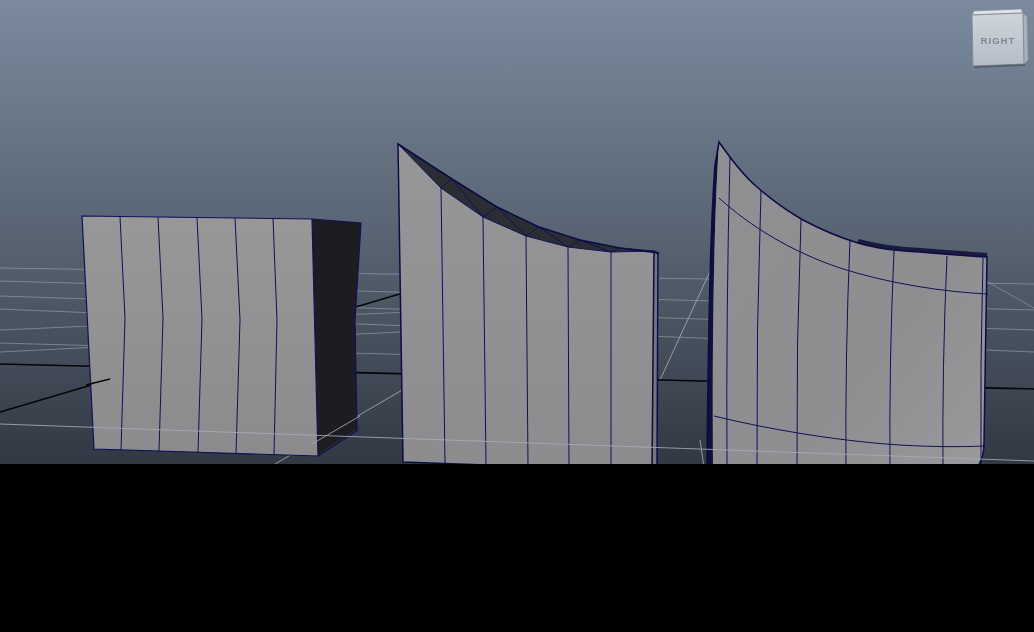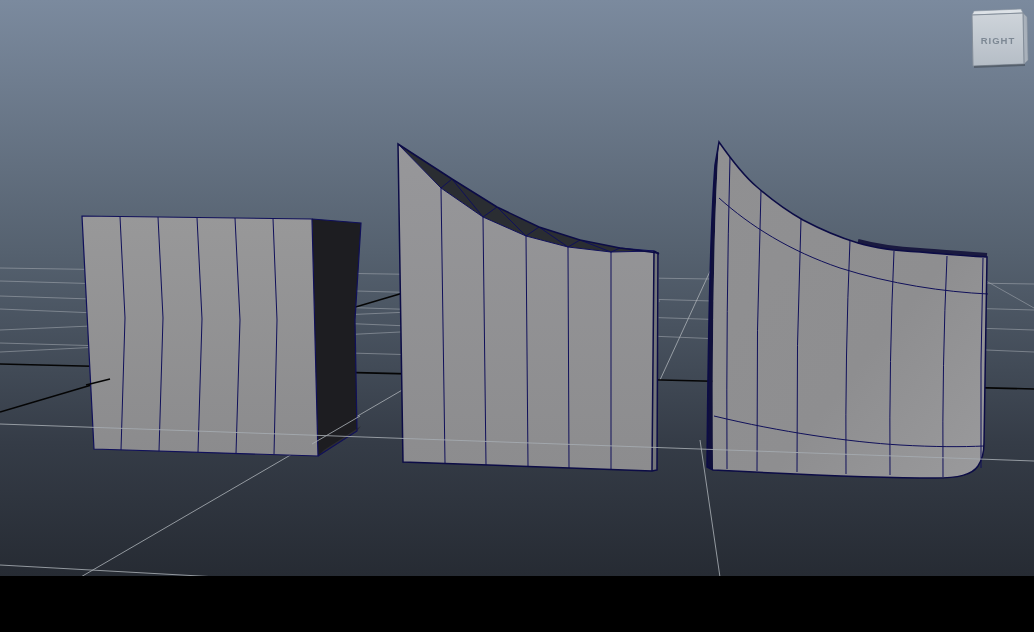--- a/index.html
+++ b/index.html
@@ -1,18 +1,18 @@
 <!DOCTYPE html>
 <html style="--bg-top: #7b8a9e; --bg-upper: #5d6a7a; --bg-lower: #353c47; --bg-bottom: #20242b; --grid-line: #a6abb2; --axis-line: #050505; --wire: #10105a; --wire-dark: #0c0c46; --face-light: #949496; --face-shaded: #8a8a8c; --face-dark-side: #1d1d21; --face-bottom-sliver: #2c2c31; --top-strip-dark: #2a2d32; --side-strip: #74767a; --sliver-navy: #10103c; --viewcube-face-top: #ced4da; --viewcube-face-bottom: #b5bdc6; --viewcube-edge: #8a94a0; --viewcube-text: #7d8894;"><head>
 <meta charset="utf-8">
 <style>
   html,body{margin:0;padding:0;background:#000;}
   .viewport{
     position:relative;
-    width:1034px;height:576px;
+    width:1034px;height:464px;
     overflow:hidden;
     font-family:"Liberation Sans", sans-serif;
   }
   svg{display:block;}
   
   .gridline{stroke:var(--grid-line,#a6abb2);stroke-width:1;fill:none;opacity:.85;}
   .gridline.dim{opacity:.55;}
   .axisline{stroke:var(--axis-line,#050505);stroke-width:1.6;fill:none;}
   .wire{stroke:var(--wire,#10105a);stroke-width:1.2;fill:none;}
   .wire.thin{stroke-width:1;}

